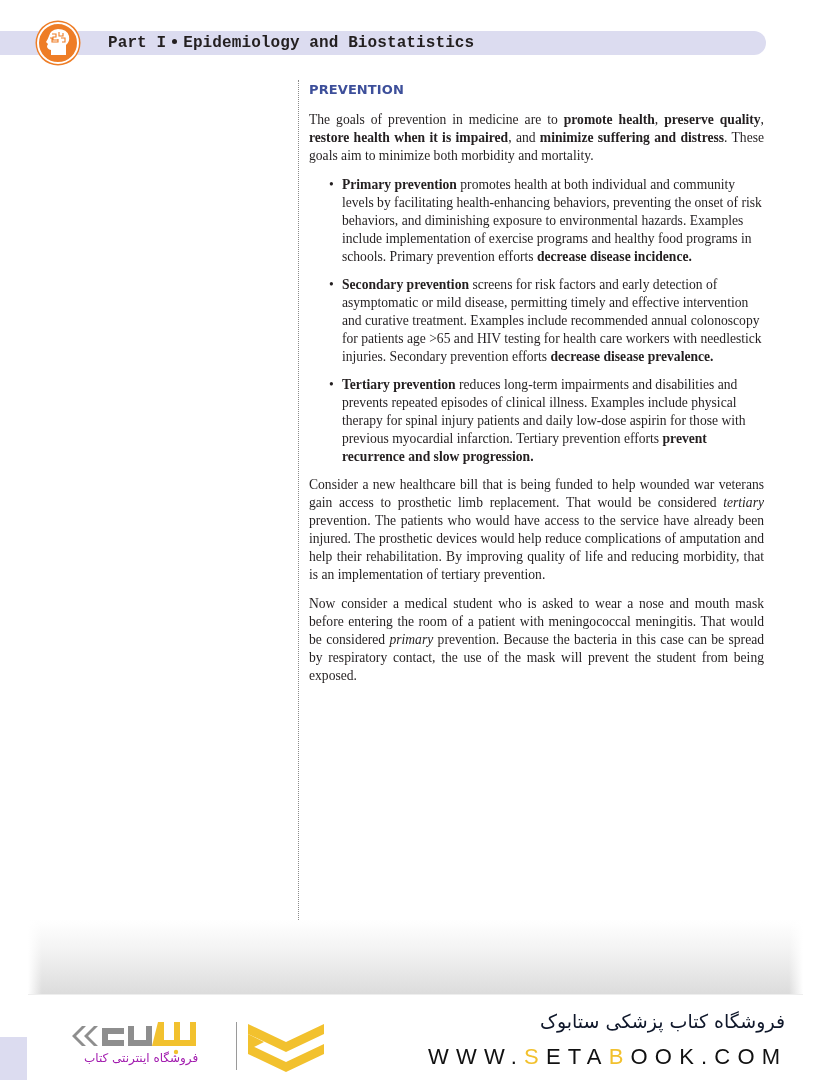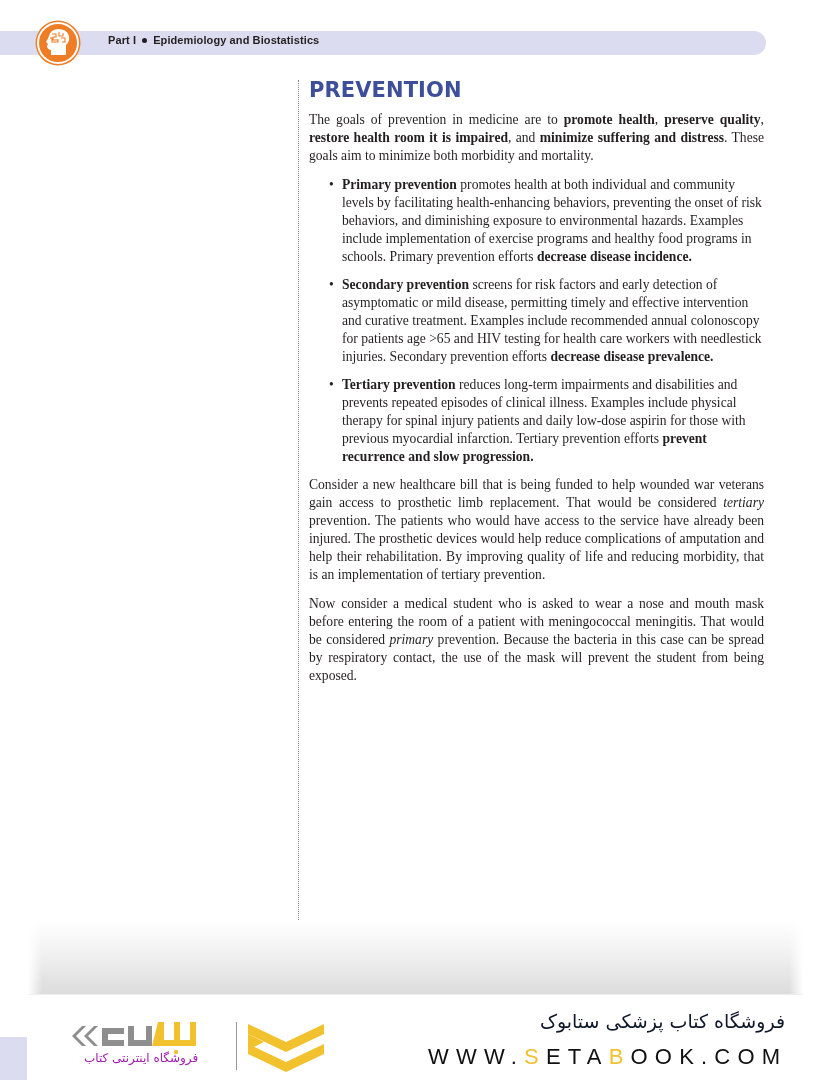--- a/index.html
+++ b/index.html
@@ -38,23 +38,23 @@
     }
     .header-icon svg {
       position: absolute;
       left: 0; top: 0;
       width: 38px; height: 38px;
     }
     .header-title {
       position: absolute;
       left: 108px;
       top: 34px;
-      font-family: Liberation Sans, sans-serif;
+      font-family: Liberation Mono, monospace;
       font-weight: bold;
-      font-size: 11px;
+      font-size: 16px;
       color: #231f20;
       letter-spacing: 0.1px;
       white-space: nowrap;
     }
     .header-title .dot {
       display: inline-block;
       width: 5px;
       height: 5px;
       border-radius: 50%;
       background: #231f20;
@@ -70,21 +70,21 @@
     }
     .content {
       position: absolute;
       left: 309px;
       top: 80px;
       width: 455px;
     }
     .section-heading {
       font-family: "DejaVu Sans", "Liberation Sans", sans-serif;
       font-weight: bold;
-      font-size: 21px;
+      font-size: 13px;
       color: #3d4f9a;
       margin: 0 0 11px 0;
       letter-spacing: 0.1px;
       line-height: 20px;
     }
     p.body {
       font-size: 13.6px;
       line-height: 18px;
       text-align: justify;
       margin: 0 0 11px 0;
@@ -209,21 +209,21 @@
 </div>
 <div class="header-title">
   <span>Part I</span><span class="dot"></span><span>Epidemiology and Biostatistics</span>
 </div>
 
 <div class="divider"></div>
 
 <div class="content">
   <h2 class="section-heading">PREVENTION</h2>
 
-  <p class="body"><span>The goals of prevention in medicine are to </span><b>promote health</b><span>, </span><b>preserve quality</b><span>, </span><b>restore health room it is impaired</b><span>, and </span><b>minimize suffering and distress</b><span>. These goals aim to minimize both morbidity and mortality.</span></p>
+  <p class="body"><span>The goals of prevention in medicine are to </span><b>promote health</b><span>, </span><b>preserve quality</b><span>, </span><b>restore health when it is impaired</b><span>, and </span><b>minimize suffering and distress</b><span>. These goals aim to minimize both morbidity and mortality.</span></p>
 
   <ul class="bullets">
     <li>
       <span class="bullet-mark">•</span><b>Primary prevention</b><span> promotes health at both individual and commu­nity levels by facilitating health-enhancing behaviors, preventing the onset of risk behaviors, and diminishing exposure to environmental hazards. Examples include implementation of exercise programs and healthy food programs in schools. Primary prevention efforts </span><b>decrease disease incidence.</b>
     </li>
     <li>
       <span class="bullet-mark">•</span><b>Secondary prevention</b><span> screens for risk factors and early detection of asymptomatic or mild disease, permitting timely and effective intervention and curative treatment. Examples include recommended annual colonoscopy for patients age &gt;65 and HIV testing for health care workers with needlestick injuries. Secondary prevention efforts </span><b>decrease disease prevalence.</b>
     </li>
     <li>
       <span class="bullet-mark">•</span><b>Tertiary prevention</b><span> reduces long-term impairments and disabilities and prevents repeated episodes of clinical illness. Examples include physical therapy for spinal injury patients and daily low-dose aspirin for those with previous myocardial infarction. Tertiary prevention efforts </span><b>prevent recurrence and slow progression.</b>

